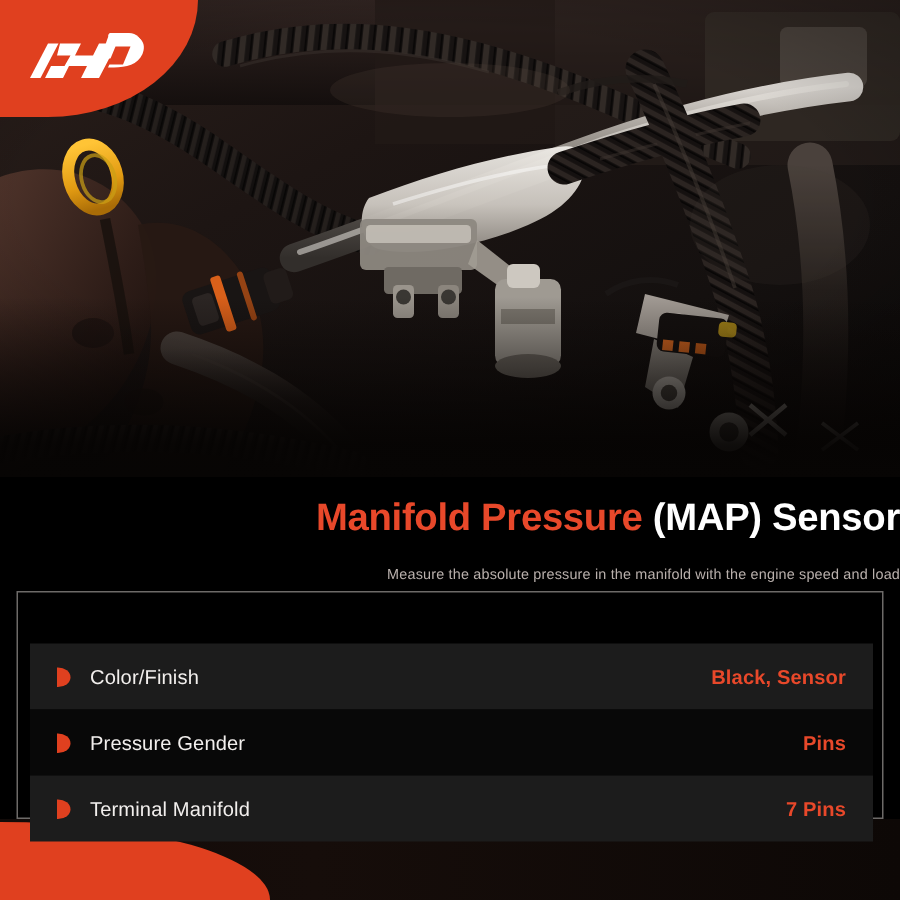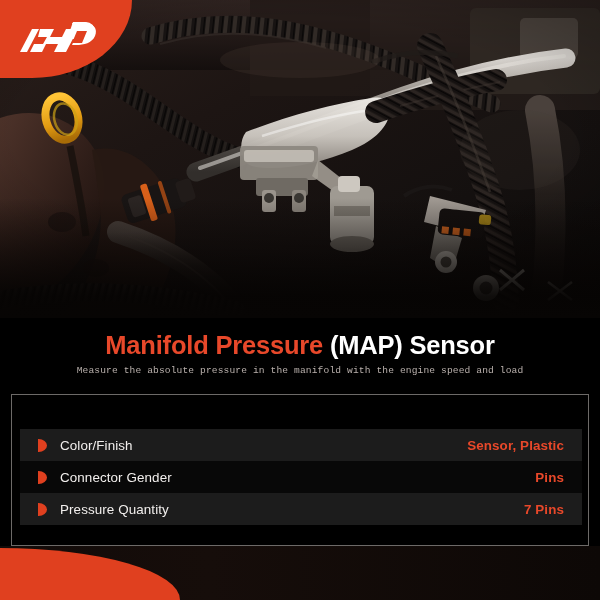--- a/index.html
+++ b/index.html
@@ -61,39 +61,38 @@
     width: 84px;
     height: 42px;
   }
 
   
   .title-wrap {
     position: absolute;
     left: 0;
     top: 332px;
     width: 600px;
-    text-align: center;
+    text-align: right;
     z-index: 5;
   }
   .title {
     font-size: 25.5px;
     font-weight: bold;
     letter-spacing: -0.2px;
     line-height: 1.08;
     white-space: nowrap;
   }
   .title .t-red { color: #e8482a; }
   .title .t-white { color: #ffffff; }
   .subtitle {
-    margin-top: 5px;
+    margin-top: 18px;
     font-size: 9.6px;
     color: #b9b0ac;
     letter-spacing: 0.12px;
     white-space: nowrap;
-    font-family: Liberation Mono, monospace;
   }
 
   
   .spec-panel {
     position: absolute;
     left: 11px;
     top: 394px;
     width: 578px;
     height: 152px;
     box-sizing: border-box;
@@ -104,21 +103,21 @@
   .spec-table {
     position: absolute;
     left: 8px;
     top: 34px;
     width: 562px;
   }
   .spec-row {
     position: relative;
     display: flex;
     align-items: center;
-    height: 32px;
+    height: 44px;
     padding: 0 18px 0 18px;
     box-sizing: border-box;
   }
   .spec-row.odd  { background: #1c1c1c; }
   .spec-row.even { background: #080808; }
 
   .bullet {
     flex: 0 0 auto;
     width: 9px;
     height: 13px;
@@ -347,32 +346,32 @@
     </div>
     <div class="subtitle">Measure the absolute pressure in the manifold with the engine speed and load</div>
   </div>
 
   <div class="spec-panel">
     <div class="spec-table">
 
       <div class="spec-row odd">
         <span class="bullet"></span>
         <span class="spec-label">Color/Finish</span>
-        <span class="spec-value">Sensor, Plastic</span>
+        <span class="spec-value">Black, Sensor</span>
       </div>
 
       <div class="spec-row even">
         <span class="bullet"></span>
-        <span class="spec-label">Connector Gender</span>
+        <span class="spec-label">Pressure Gender</span>
         <span class="spec-value">Pins</span>
       </div>
 
       <div class="spec-row odd">
         <span class="bullet"></span>
-        <span class="spec-label">Pressure Quantity</span>
+        <span class="spec-label">Terminal Manifold</span>
         <span class="spec-value">7 Pins</span>
       </div>
 
     </div>
   </div>
 
   <div class="bottom-bg"></div>
   <div class="bottom-shape"></div>
 
 </div>

